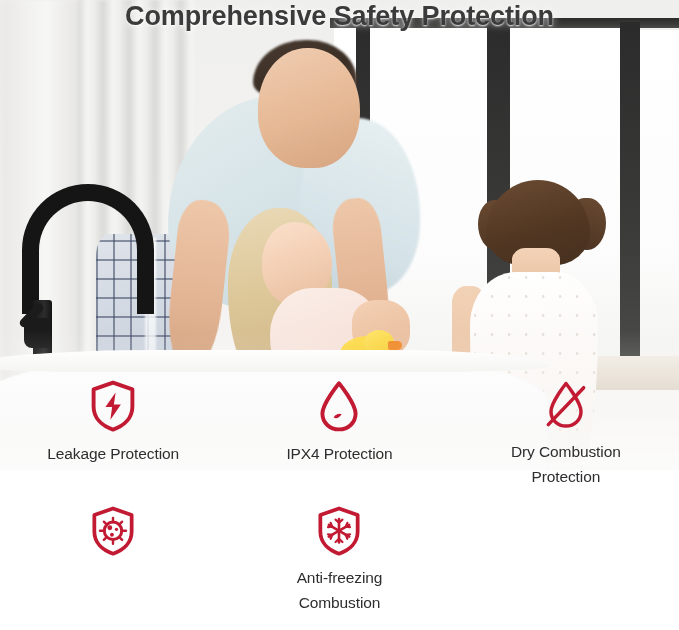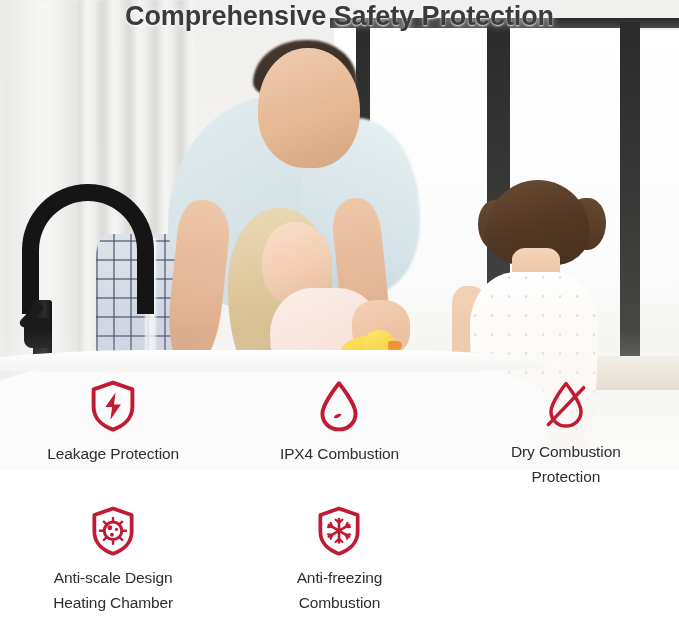--- a/index.html
+++ b/index.html
@@ -375,21 +375,21 @@
       </svg>
       <div class="lbl">Leakage Protection</div>
     </div>
 
     <div class="cell">
       <svg class="ico" viewBox="0 0 46 52">
         <path d="M23 3.2 C23 3.2 39.6 23.5 39.6 33.6 C39.6 42.8 32.2 49.4 23 49.4
                  C13.8 49.4 6.4 42.8 6.4 33.6 C6.4 23.5 23 3.2 23 3.2 Z" fill="none" stroke="#c21a33" stroke-width="3.9" stroke-linejoin="round"></path>
         <path d="M17.6 37.6 C19.4 33.9 23.6 33.1 25.6 34.3 C23.9 37.4 20.4 39.4 17.6 37.6 Z" fill="#c21a33"></path>
       </svg>
-      <div class="lbl">IPX4 Combustion</div>
+      <div class="lbl">IPX4 Protection</div>
     </div>
 
 
     <div class="cell row2">
       <svg class="ico" viewBox="0 0 46 52">
         <path d="M23 3.6 C23 3.6 38.6 23.0 38.6 32.8 C38.6 41.6 31.6 47.9 23 47.9
                  C14.4 47.9 7.4 41.6 7.4 32.8 C7.4 23.0 23 3.6 23 3.6 Z" fill="none" stroke="#c21a33" stroke-width="3.6" stroke-linejoin="round"></path>
         <line x1="4.6" y1="46.4" x2="41.4" y2="8.0" stroke="#c21a33" stroke-width="3.6" stroke-linecap="round"></line>
       </svg>
       <div class="lbl">Dry Combustion
@@ -407,22 +407,20 @@
           <line x1="32.1" y1="25.8" x2="36.5" y2="25.8"></line>
           <line x1="16.6" y1="19.4" x2="13.5" y2="16.3"></line>
           <line x1="29.4" y1="32.2" x2="32.5" y2="35.3"></line>
           <line x1="29.4" y1="19.4" x2="32.5" y2="16.3"></line>
           <line x1="16.6" y1="32.2" x2="13.5" y2="35.3"></line>
         </g>
         <circle cx="19.7" cy="22.6" r="2.5" fill="#c21a33"></circle>
         <circle cx="26.6" cy="24.2" r="1.7" fill="#c21a33"></circle>
         <circle cx="21.9" cy="29.9" r="2.0" fill="#c21a33"></circle>
       </svg>
-      <div class="lbl">Anti-scale Design
-Heating Chamber</div>
     </div>
 
     <div class="cell row2">
       <svg class="ico" viewBox="0 0 46 52">
         <path d="M23 2.6 L42.4 9.4 V26.5 C42.4 38.2 33.9 45.9 23 49.6 C12.1 45.9 3.6 38.2 3.6 26.5 V9.4 Z" fill="none" stroke="#c21a33" stroke-width="3.9" stroke-linejoin="round"></path>
         <g stroke="#c21a33" stroke-width="2.7" stroke-linecap="round">
           <line x1="23" y1="13.6" x2="23" y2="38.0"></line>
           <line x1="12.4" y1="19.7" x2="33.6" y2="31.9"></line>
           <line x1="12.4" y1="31.9" x2="33.6" y2="19.7"></line>
         </g>

